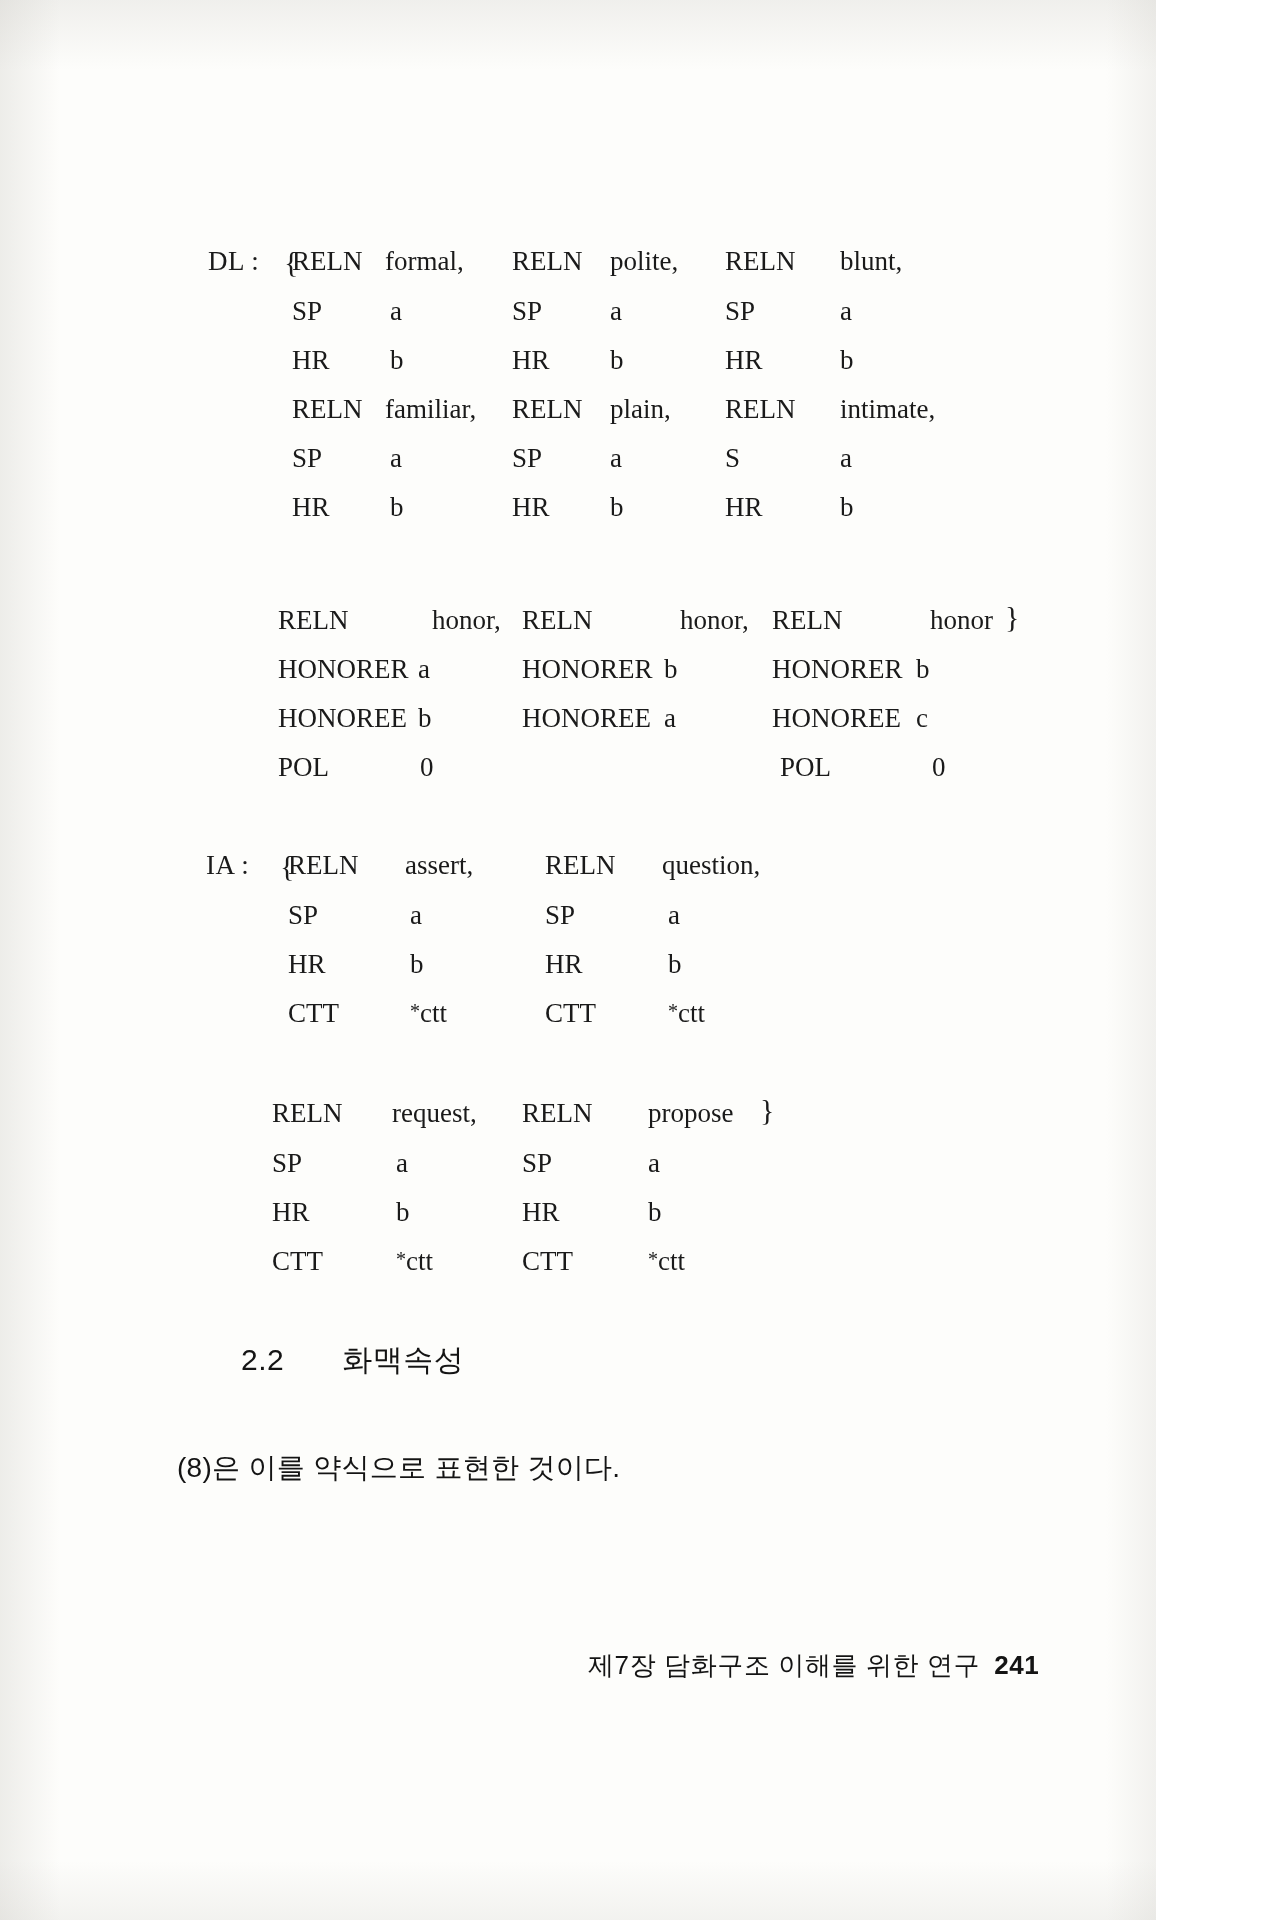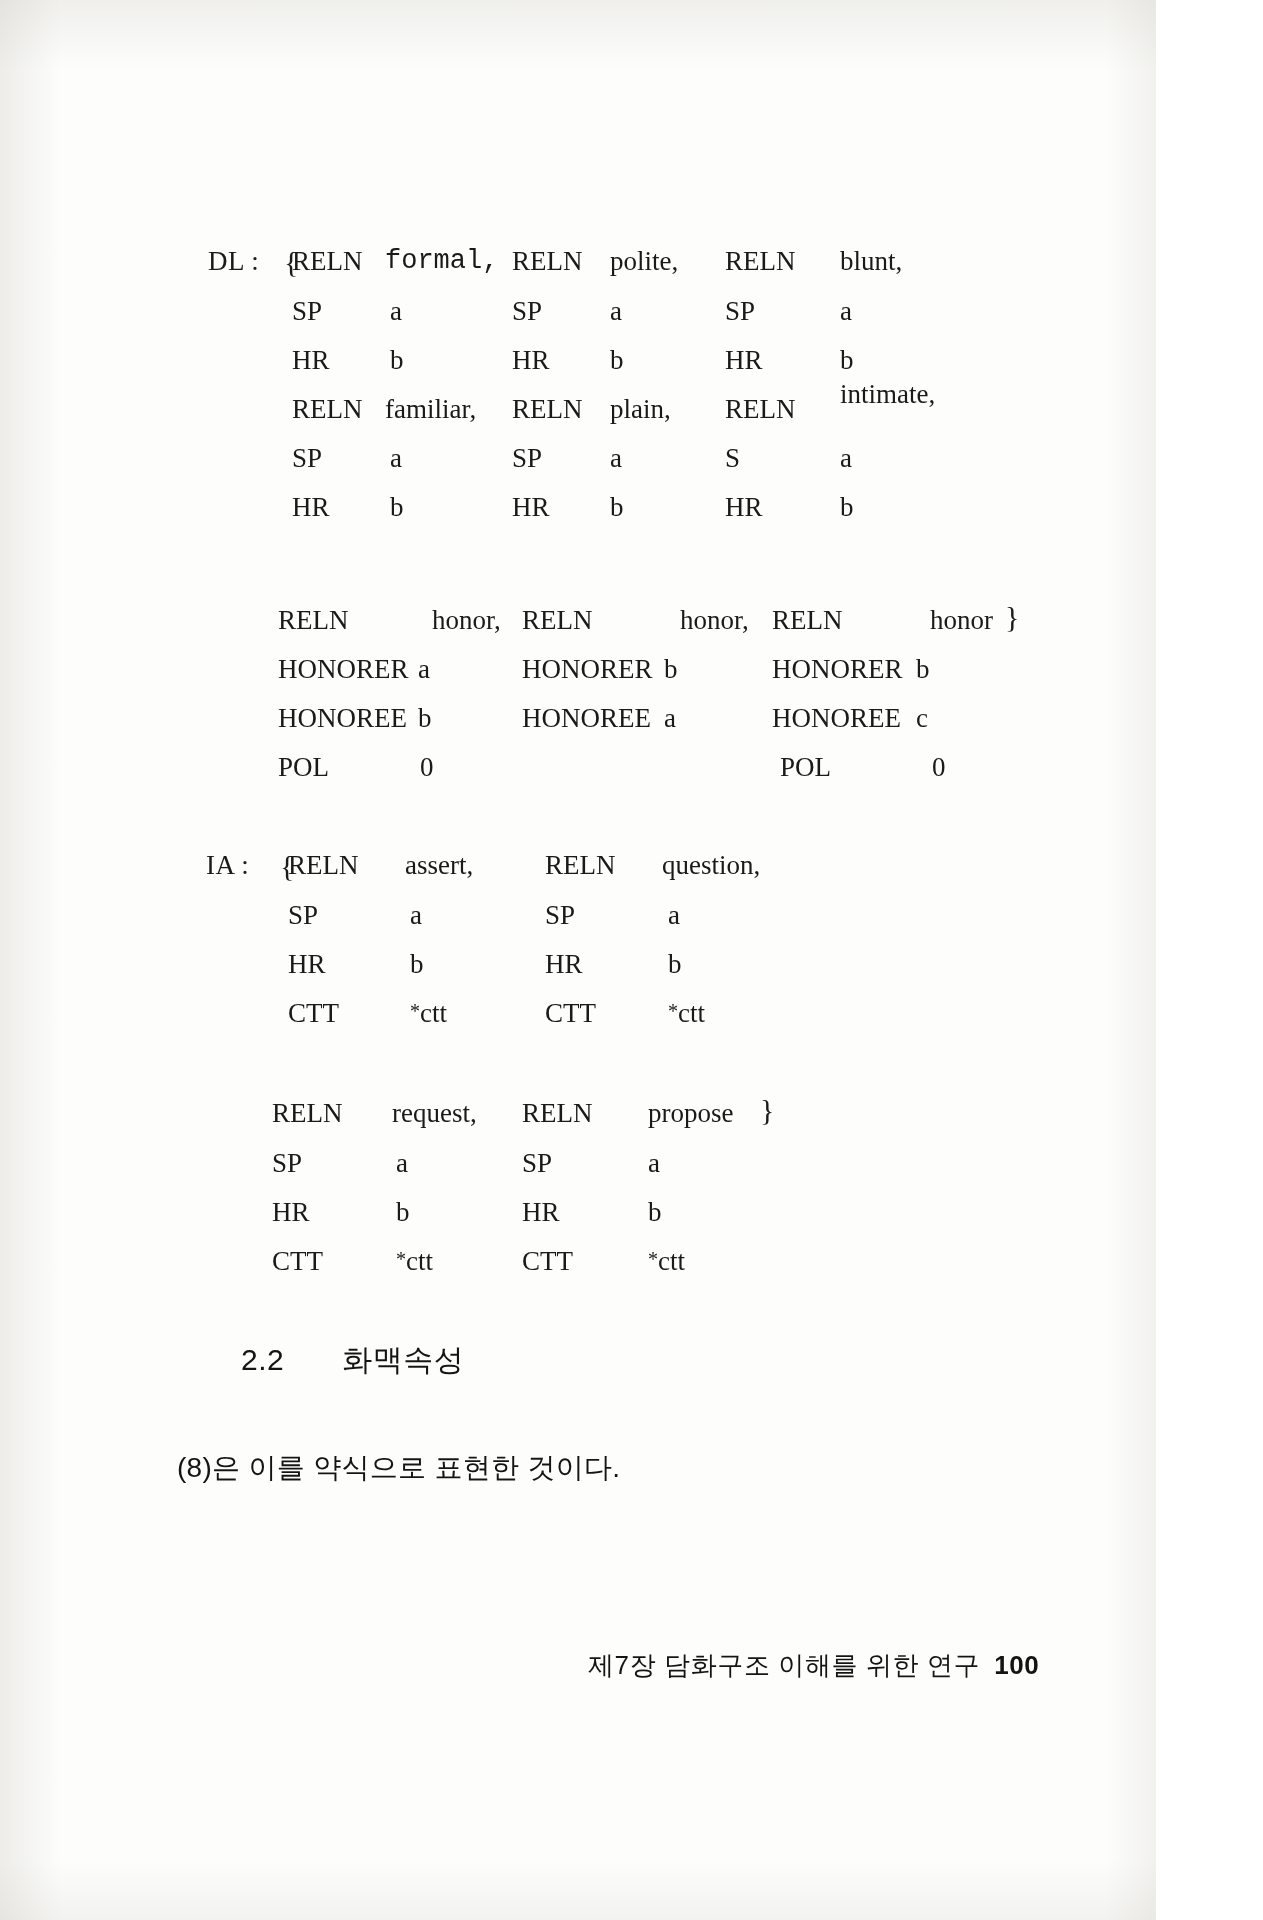--- a/index.html
+++ b/index.html
@@ -93,21 +93,21 @@
 <body>
 
 <div class="page">
   <div class="content">
 
     <div>
       <span class="tag" style="left:208px; top:246px;">DL :</span>
       <span class="brace" style="left:284px; top:247px;">{</span>
 
       <span class="cell" style="left:292px; top:246px;">RELN</span>
-      <span class="cell" style="left:385px; top:246px;font-family:Liberation Mono, monospace;">formal,</span>
+      <span class="cell" style="left:385px; top:246px;">formal,</span>
       <span class="cell" style="left:512px; top:246px;">RELN</span>
       <span class="cell" style="left:610px; top:246px;">polite,</span>
       <span class="cell" style="left:725px; top:246px;">RELN</span>
       <span class="cell" style="left:840px; top:246px;">blunt,</span>
 
       <span class="cell" style="left:292px; top:296px;">SP</span>
       <span class="cell" style="left:390px; top:296px;">a</span>
       <span class="cell" style="left:512px; top:296px;">SP</span>
       <span class="cell" style="left:610px; top:296px;">a</span>
       <span class="cell" style="left:725px; top:296px;">SP</span>
@@ -118,21 +118,21 @@
       <span class="cell" style="left:512px; top:345px;">HR</span>
       <span class="cell" style="left:610px; top:345px;">b</span>
       <span class="cell" style="left:725px; top:345px;">HR</span>
       <span class="cell" style="left:840px; top:345px;">b</span>
 
       <span class="cell" style="left:292px; top:394px;">RELN</span>
       <span class="cell" style="left:385px; top:394px;">familiar,</span>
       <span class="cell" style="left:512px; top:394px;">RELN</span>
       <span class="cell" style="left:610px; top:394px;">plain,</span>
       <span class="cell" style="left:725px; top:394px;">RELN</span>
-      <span class="cell" style="left:840px; top:379px;">intimate,</span>
+      <span class="cell" style="left:840px; top:394px;">intimate,</span>
 
       <span class="cell" style="left:292px; top:443px;">SP</span>
       <span class="cell" style="left:390px; top:443px;">a</span>
       <span class="cell" style="left:512px; top:443px;">SP</span>
       <span class="cell" style="left:610px; top:443px;">a</span>
       <span class="cell" style="left:725px; top:443px;">S</span>
       <span class="cell" style="left:840px; top:443px;">a</span>
 
       <span class="cell" style="left:292px; top:492px;">HR</span>
       <span class="cell" style="left:390px; top:492px;">b</span>
@@ -223,17 +223,17 @@
     <div style="position:absolute; left:205px; top:1340px;">
       <span class="sec-head" style="left:0; top:0; position:relative;">2.2</span>
       <span class="sec-head" style="position:relative; left:18px; top:0;">화맥속성</span>
     </div>
 
     <div style="position:absolute; left:205px; top:1443px; width:900px;">
       <div class="para" style="position:relative; left:-28px; top:0;">(8)은 이를 약식으로 표현한 것이다.</div>
     </div>
 
     <div class="footer" style="left:588px; top:1648px;">
-      <span>제7장  담화구조 이해를 위한 연구</span><span class="pno">100</span>
+      <span>제7장  담화구조 이해를 위한 연구</span><span class="pno">241</span>
     </div>
 
   </div>
 </div>
 
 </body></html>

